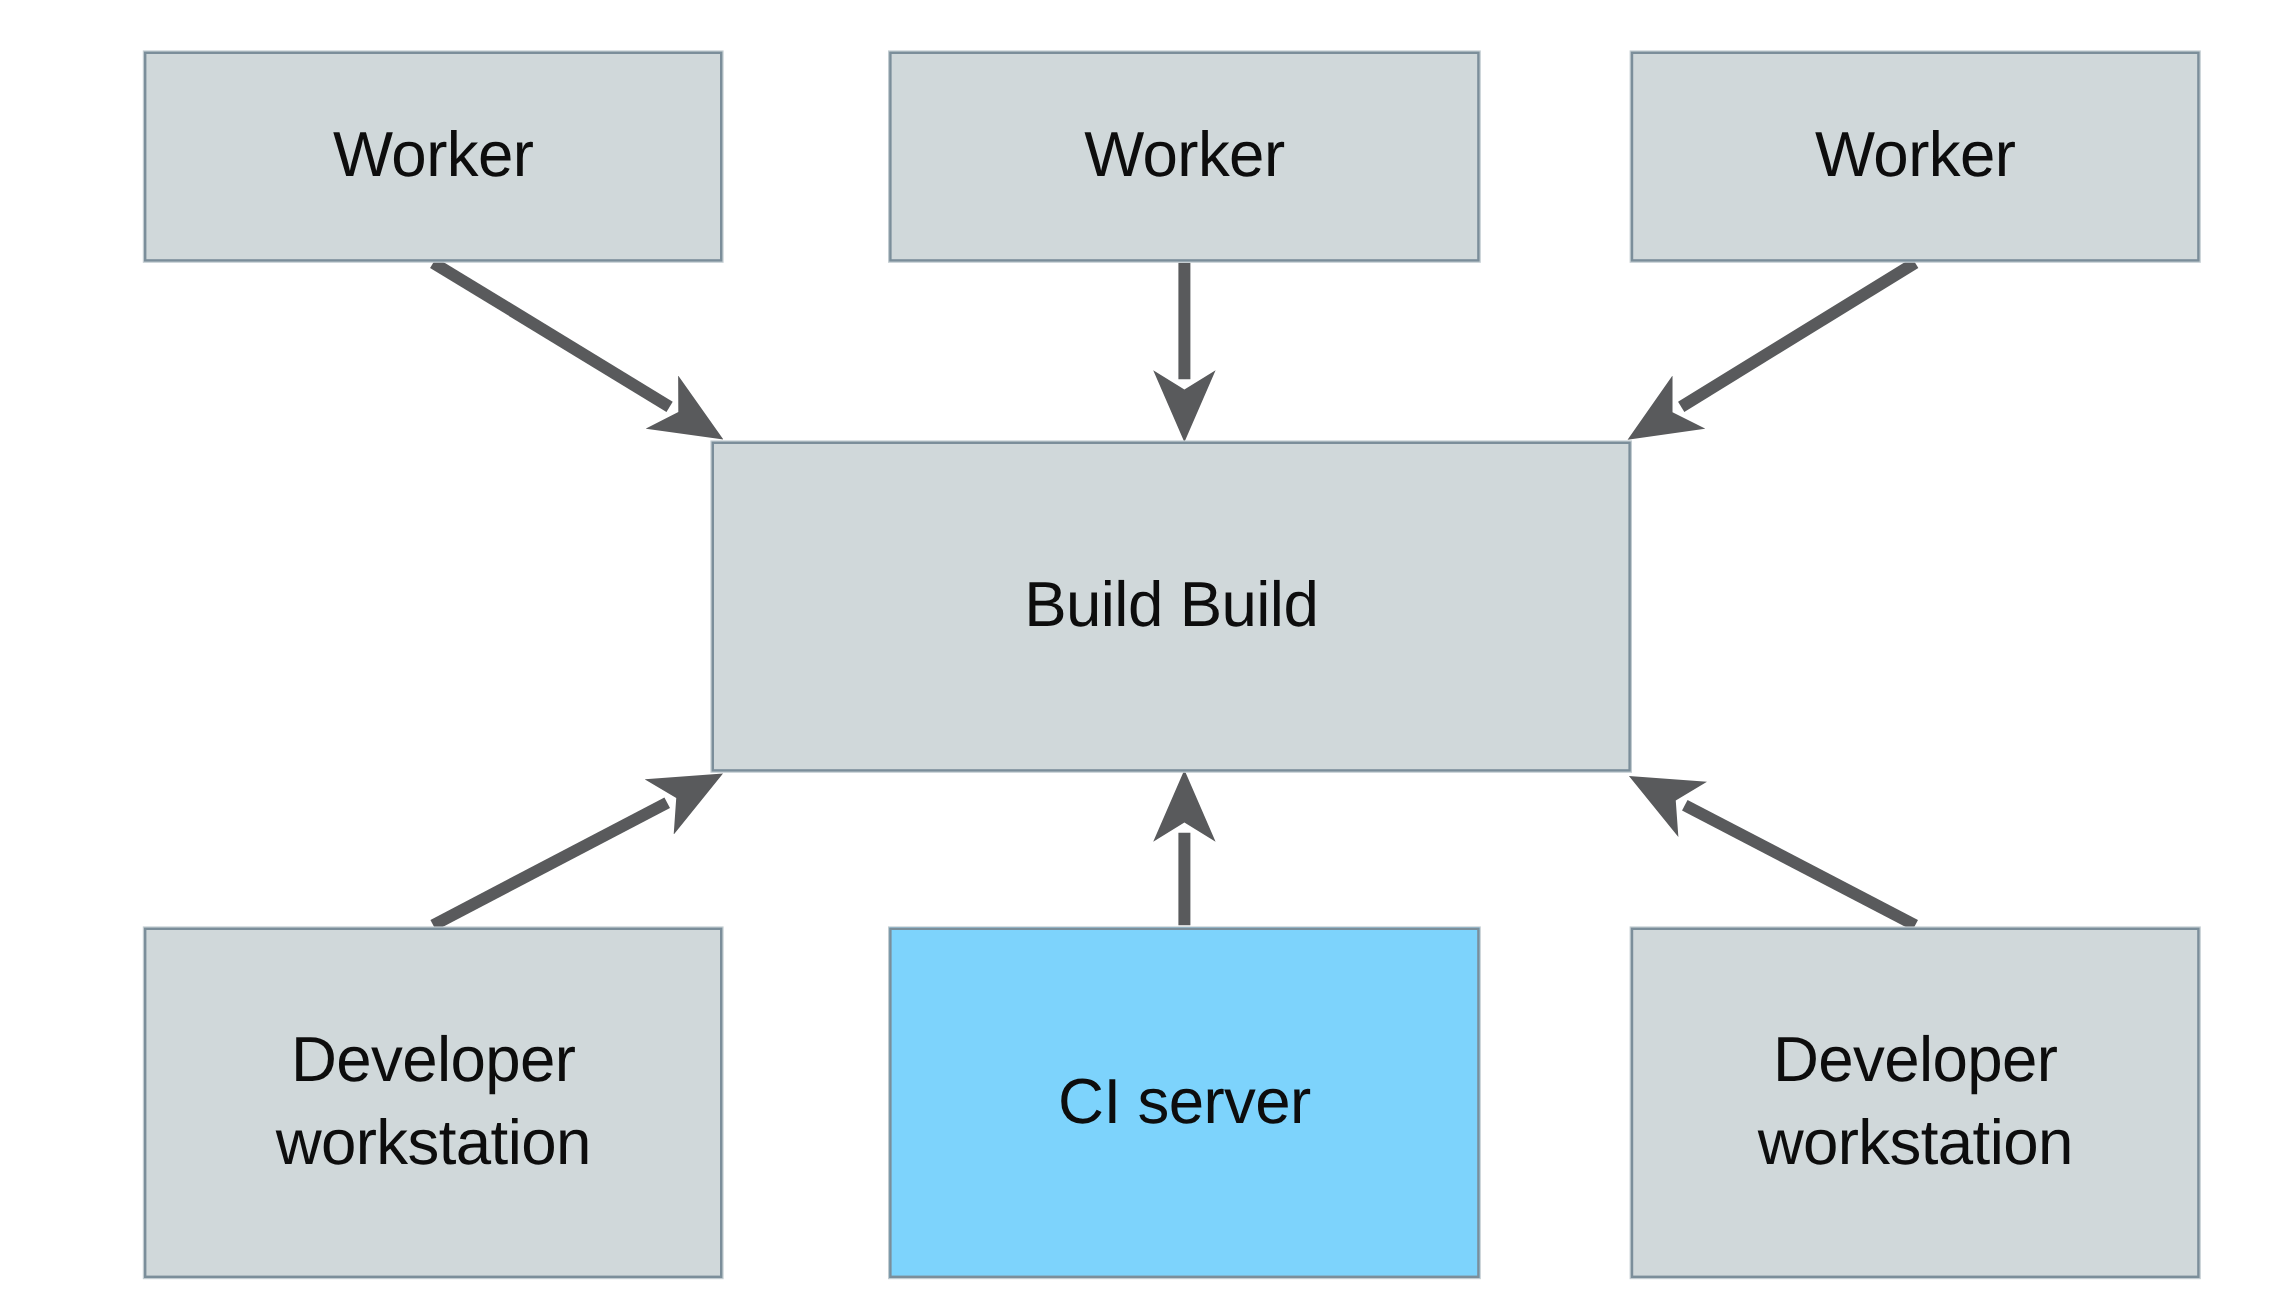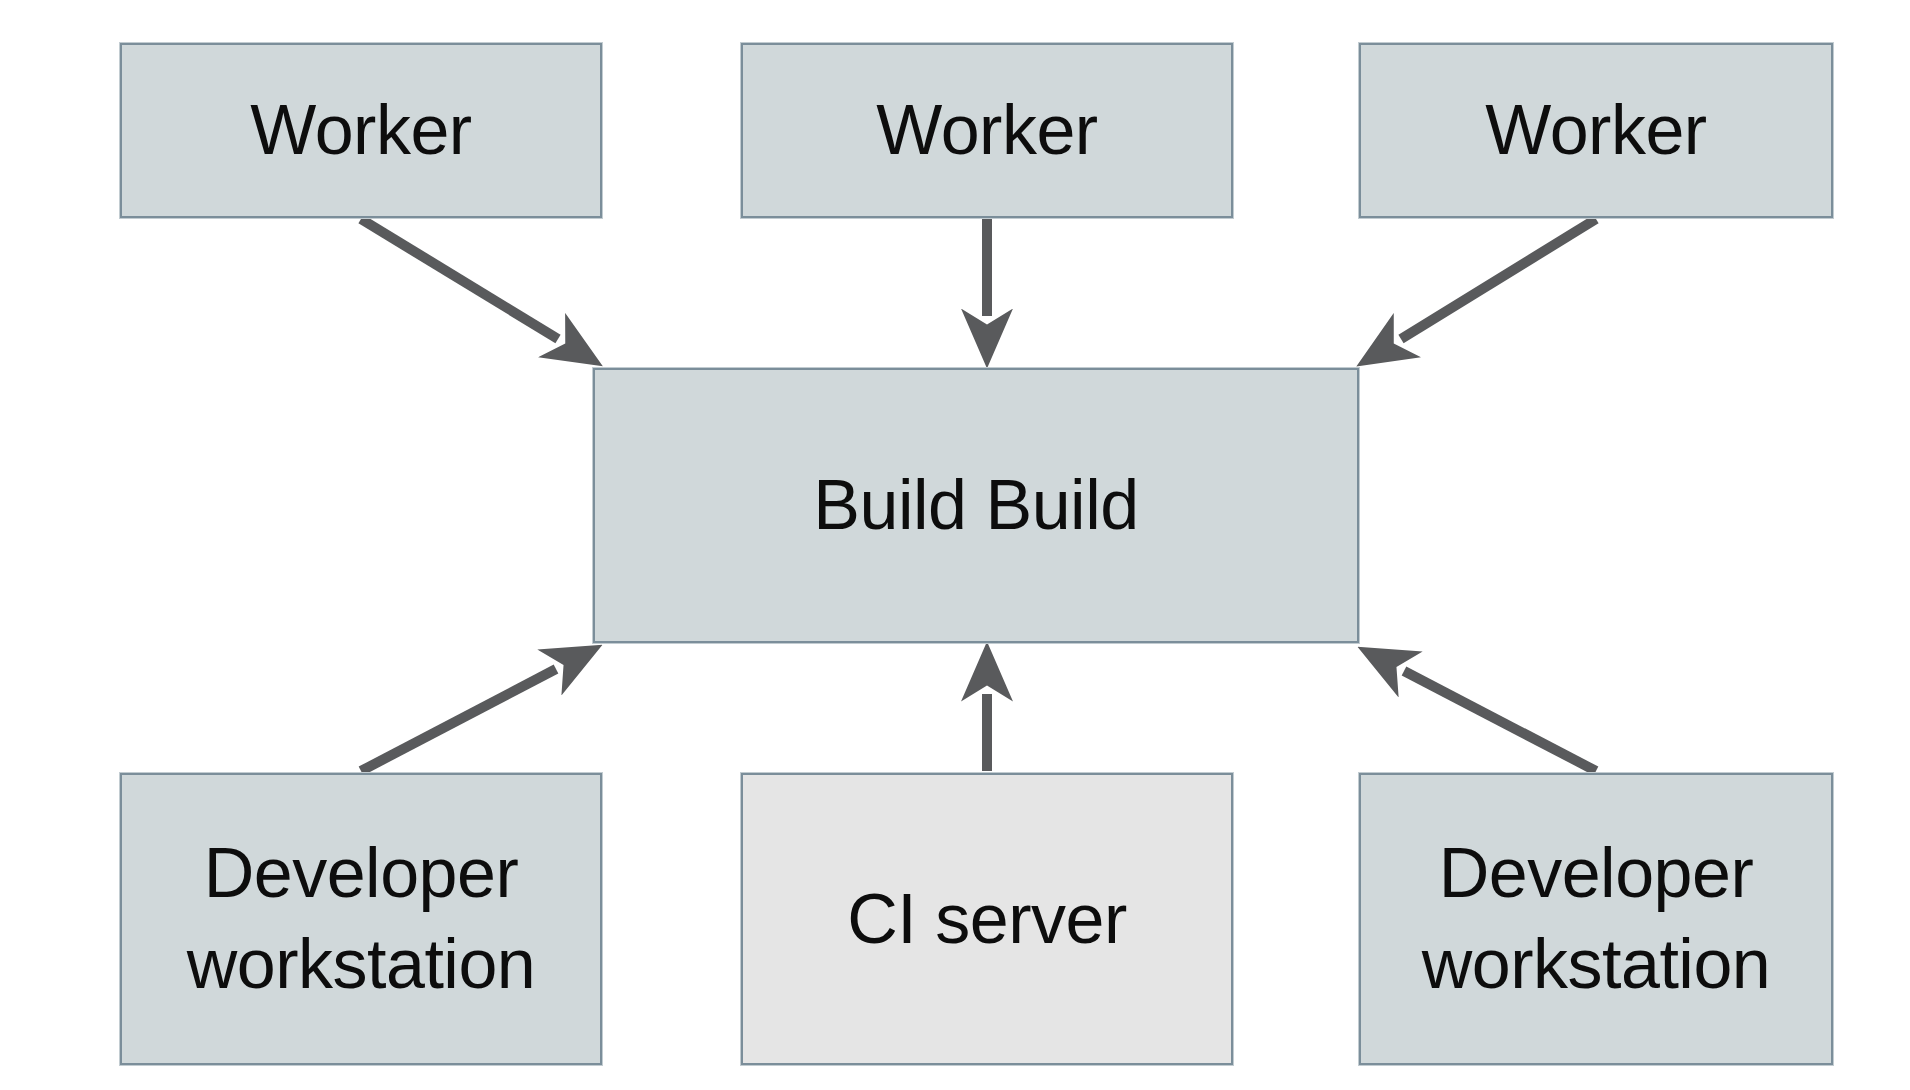--- a/index.html
+++ b/index.html
@@ -27,21 +27,21 @@
     position: absolute;
     box-sizing: border-box;
     background: #d0d8da;
     border: 2.5px solid #7b8e9a;
     box-shadow: 0 0 0 1px #c2ccd1;
     display: flex;
     align-items: center;
     justify-content: center;
     text-align: center;
     color: #0d0d0d;
-    font-size: 70px;
+    font-size: 53px;
     line-height: 1.3;
     letter-spacing: -0.5px;
     padding: 0 10px;
   }
 </style>
 </head>
 <body>
 
 <div id="canvas">
   <svg id="arrow-layer" width="1910" height="1090" viewBox="0 0 1910 1090" xmlns="http://www.w3.org/2000/svg">
@@ -68,20 +68,20 @@
       </div>
       <div class="node" style="left: 1359px; top: 43px; width: 474px; height: 175px; background: rgb(208, 216, 218); border-color: rgb(123, 142, 154); color: rgb(13, 13, 13);">
         <span>Worker</span>
       </div>
       <div class="node" style="left: 593px; top: 368px; width: 766px; height: 275px; background: rgb(208, 216, 218); border-color: rgb(123, 142, 154); color: rgb(13, 13, 13);">
         <span>Build Build</span>
       </div>
       <div class="node" style="left: 120px; top: 773px; width: 482px; height: 292px; background: rgb(208, 216, 218); border-color: rgb(123, 142, 154); color: rgb(13, 13, 13);">
         <span>Developer workstation</span>
       </div>
-      <div class="node" style="left: 741px; top: 773px; width: 492px; height: 292px; background: #e5e5e5; border-color: rgb(123, 142, 154); color: rgb(13, 13, 13);">
+      <div class="node" style="left: 741px; top: 773px; width: 492px; height: 292px; background: #7dd3fc; border-color: rgb(123, 142, 154); color: rgb(13, 13, 13);">
         <span>CI server</span>
       </div>
       <div class="node" style="left: 1359px; top: 773px; width: 474px; height: 292px; background: rgb(208, 216, 218); border-color: rgb(123, 142, 154); color: rgb(13, 13, 13);">
         <span>Developer workstation</span>
       </div>
     </div>
 </div>
 
 </body></html>

